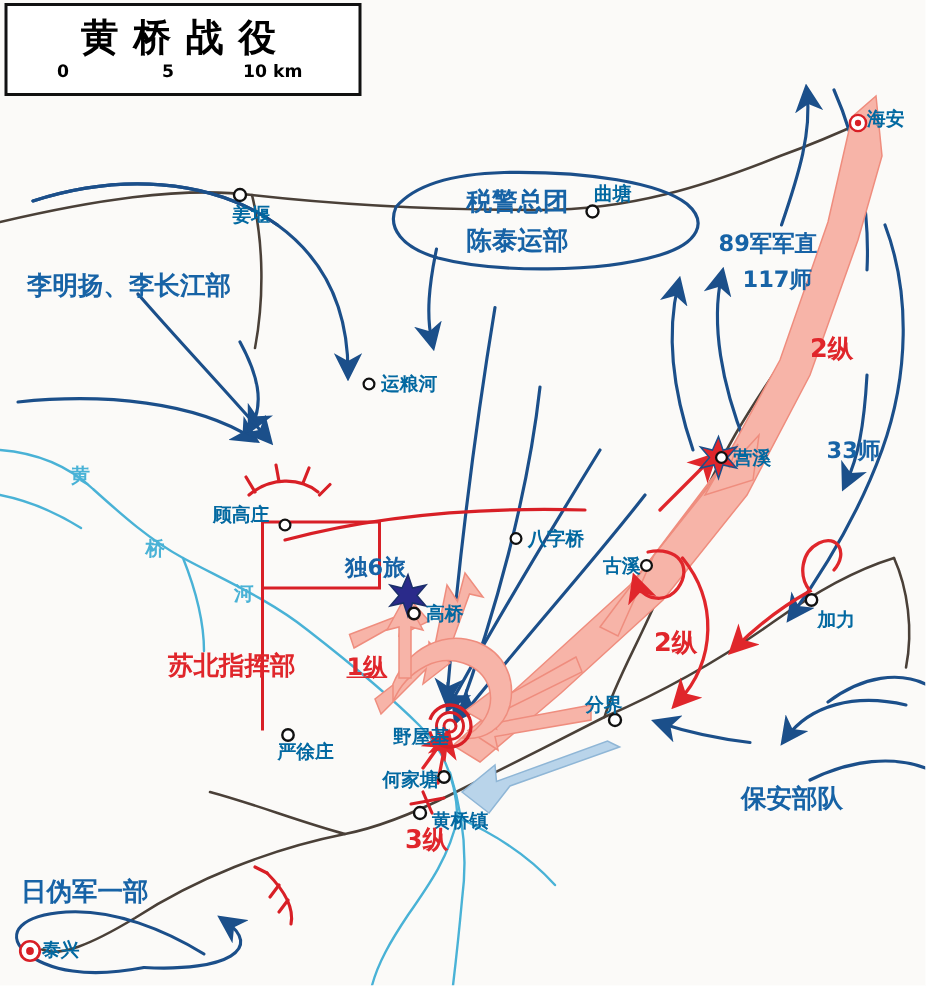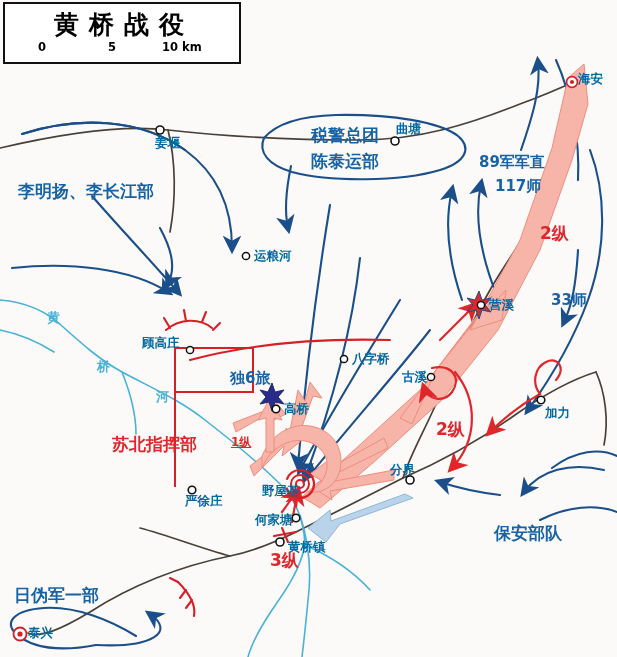--- a/index.html
+++ b/index.html
@@ -14,21 +14,21 @@
 
   
   .place{color:#0369a1;font-size:12.5px;font-weight:600;}
   
   .blue-force{color:#1763a6;font-weight:700;}
   .blue-force.big{font-size:17px;}
   .blue-force.mid{font-size:15px;}
   
   .red-force{color:#e0262b;font-weight:700;}
   .red-force.big{font-size:17px;}
-  .red-force.mid{font-size:12px;text-decoration:underline;}
+  .red-force.mid{font-size:16px;text-decoration:underline;}
   
   .river-char{color:#49b2d6;font-size:13px;font-weight:700;}
 
   
   #title-box{
     position:absolute;left:3px;top:2px;width:238px;height:62px;
     border:2px solid #111;background:#fff;box-sizing:border-box;
   }
   #title-text{
     position:absolute;left:12px;top:4px;width:214px;

